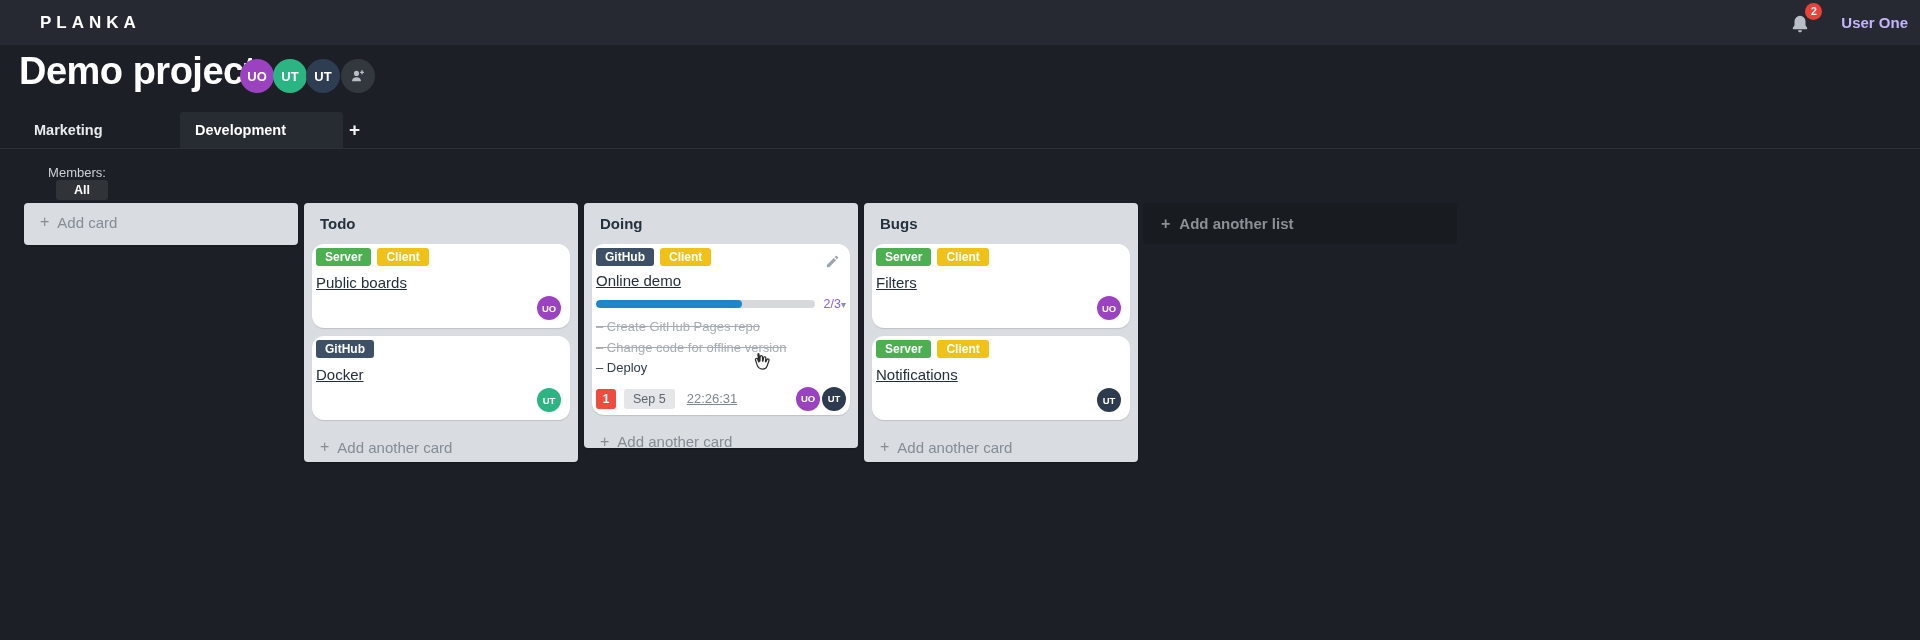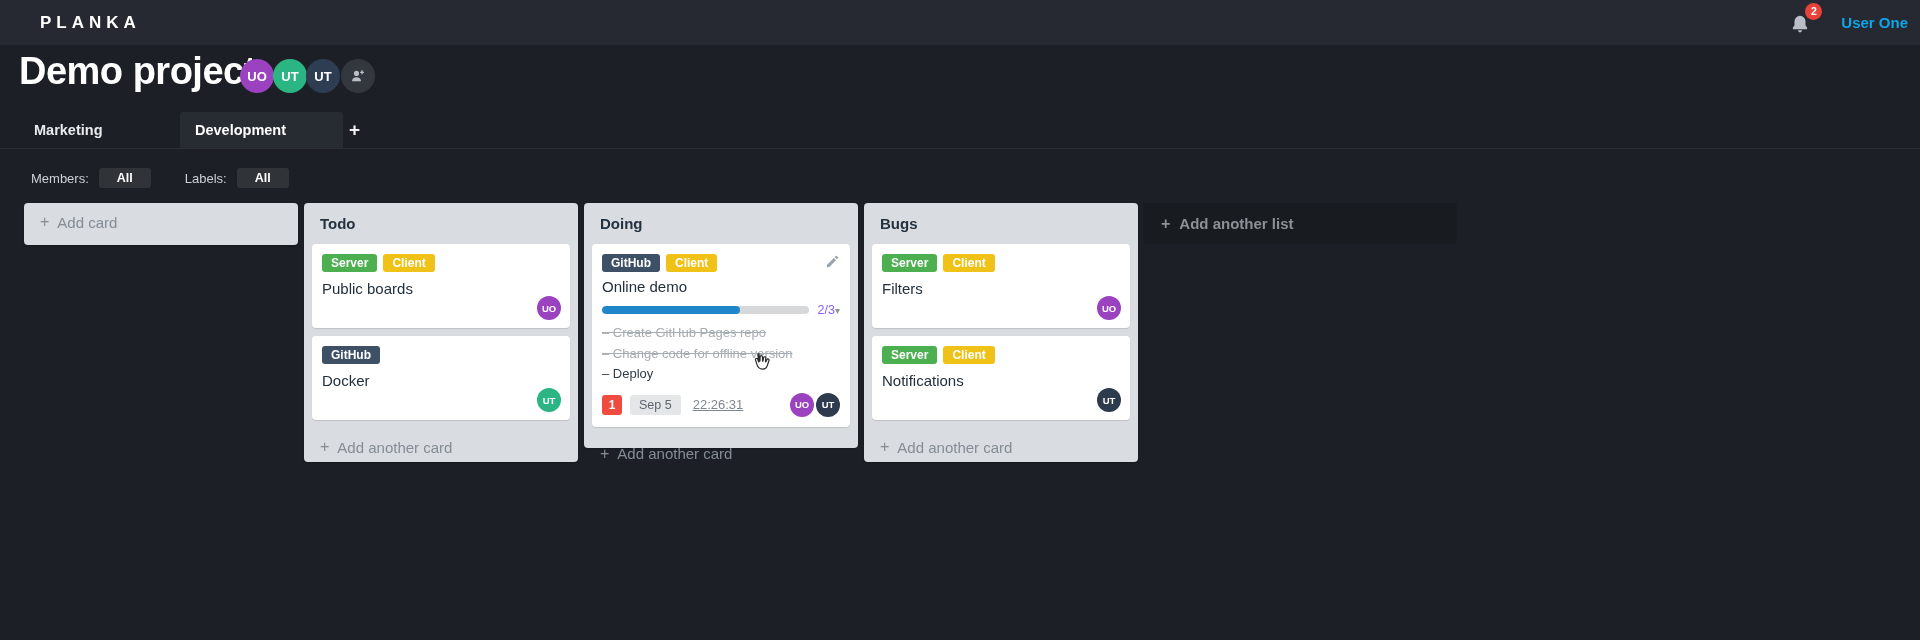--- a/index.html
+++ b/index.html
@@ -13,56 +13,56 @@
   
   .appbar { position:absolute; left:0; top:0; width:1920px; height:45px;
     background:#262931; display:flex; align-items:center; }
   .logo { margin-left:40px; font-size:17px; font-weight:700; letter-spacing:5px; color:#fff; }
   .appbar-right { position:absolute; right:12px; top:0; height:45px; display:flex; align-items:center; gap:26px; }
   .bell-btn { position:relative; width:26px; height:28px; cursor:pointer; }
   .bell-btn svg { position:absolute; left:0; bottom:1px; }
   .notif-badge { position:absolute; right:-7px; top:-6px; min-width:17px; height:17px;
     background:#e8423b; border-radius:50%; display:flex; align-items:center; justify-content:center;
     font-size:10.5px; font-weight:700; color:#fff; }
-  .user-name { font-size:15px; font-weight:600; color:#0ea5e9; cursor:pointer; }
+  .user-name { font-size:15px; font-weight:600; color:#c4b5fd; cursor:pointer; }
 
   
   .project-title { position:absolute; left:19px; top:50px; font-size:38px; font-weight:700; color:#fff; letter-spacing:-0.5px; }
   .member-row { position:absolute; left:241px; top:59px; display:flex; }
   .avatar { width:34px; height:34px; border-radius:50%; display:flex; align-items:center; justify-content:center;
     font-size:13px; font-weight:700; color:#fff; margin-left:-1px; cursor:pointer;text-align:center; }
   .add-member-btn { width:34px; height:34px; border-radius:50%; background:#33383f; margin-left:1px;
     display:flex; align-items:center; justify-content:center; cursor:pointer; }
 
   
   .tabbar { position:absolute; left:0; top:112px; width:1920px; height:36px; }
   .tab { position:absolute; top:0; height:36px; display:flex; align-items:center;
     font-size:14.5px; font-weight:600; color:#e8ebee; cursor:pointer; }
   .tab.t0 { left:34px; }
   .tab.t1 { left:180px; width:163px; padding-left:15px; background:#272b32; border-radius:3px 3px 0 0; color:#fff; font-weight:700; }
   .tab-add { position:absolute; left:349px; top:0; height:36px; display:flex; align-items:center;
     font-size:19px; font-weight:700; color:#f2f4f6; cursor:pointer; }
   .tab-divider { position:absolute; left:0; top:148px; width:1920px; height:1px; background:rgba(255,255,255,0.08); }
 
   
-  .filterbar { position:absolute; left:31px; top:165px; height:26px; display:flex; align-items:center; }
+  .filterbar { position:absolute; left:46px; top:165px; height:26px; display:flex; align-items:center;flex-direction:column; }
   .filter-label { font-size:13px; color:#ccd1d6; }
   .filter-chip { margin-left:10px; padding:3px 18px; background:rgba(255,255,255,0.09); border-radius:3px;
     font-size:12.5px; font-weight:600; color:#fff; cursor:pointer; }
   .filter-gap { width:34px; }
 
   
   .list { position:absolute; top:203px; width:274px; background:#d9dce0; border-radius:4px;
     box-shadow:0 1px 2px rgba(0,0,0,0.25); }
   .list-name { padding:12px 16px 4px 16px; font-size:15px; font-weight:700; color:#24313f; }
-  .card { position:relative; margin:8px; background:#fff; border-radius:4px; min-height:84px;
-    padding:10px; box-shadow:0 1px 1px rgba(0,0,0,0.12); cursor:pointer; }
+  .card { position:relative; margin:8px; background:#fff; border-radius:12px; min-height:84px;
+    padding:4px; box-shadow:0 1px 1px rgba(0,0,0,0.12); cursor:pointer; }
   .label-row { display:flex; gap:6px; align-items:center; }
   .label-chip { padding:2px 9px; border-radius:3px; font-size:12px; font-weight:700; color:#fff; }
-  .card-title { margin-top:8px; font-size:15px; color:#22303d; }
+  .card-title { margin-top:8px; font-size:15px; color:#22303d;text-decoration:underline; }
   .card-avatars { position:absolute; right:9px; bottom:8px; display:flex; gap:2px; }
   .card-avatars .avatar { width:24px; height:24px; font-size:9.5px; margin-left:0; }
   .add-card-row { display:flex; align-items:center; gap:8px; padding:10px 16px 14px 16px;
     font-size:15px; color:#848c95; cursor:pointer; }
   .plus-glyph { font-size:16px; color:#848c95; }
 
   
   .edit-pencil { position:absolute; right:10px; top:10px; cursor:pointer; }
   .progress-row { display:flex; align-items:center; margin-top:8px; }
   .progress-track { flex:1; height:8px; background:#d6d8da; border-radius:4px; overflow:hidden; margin-right:9px; }

